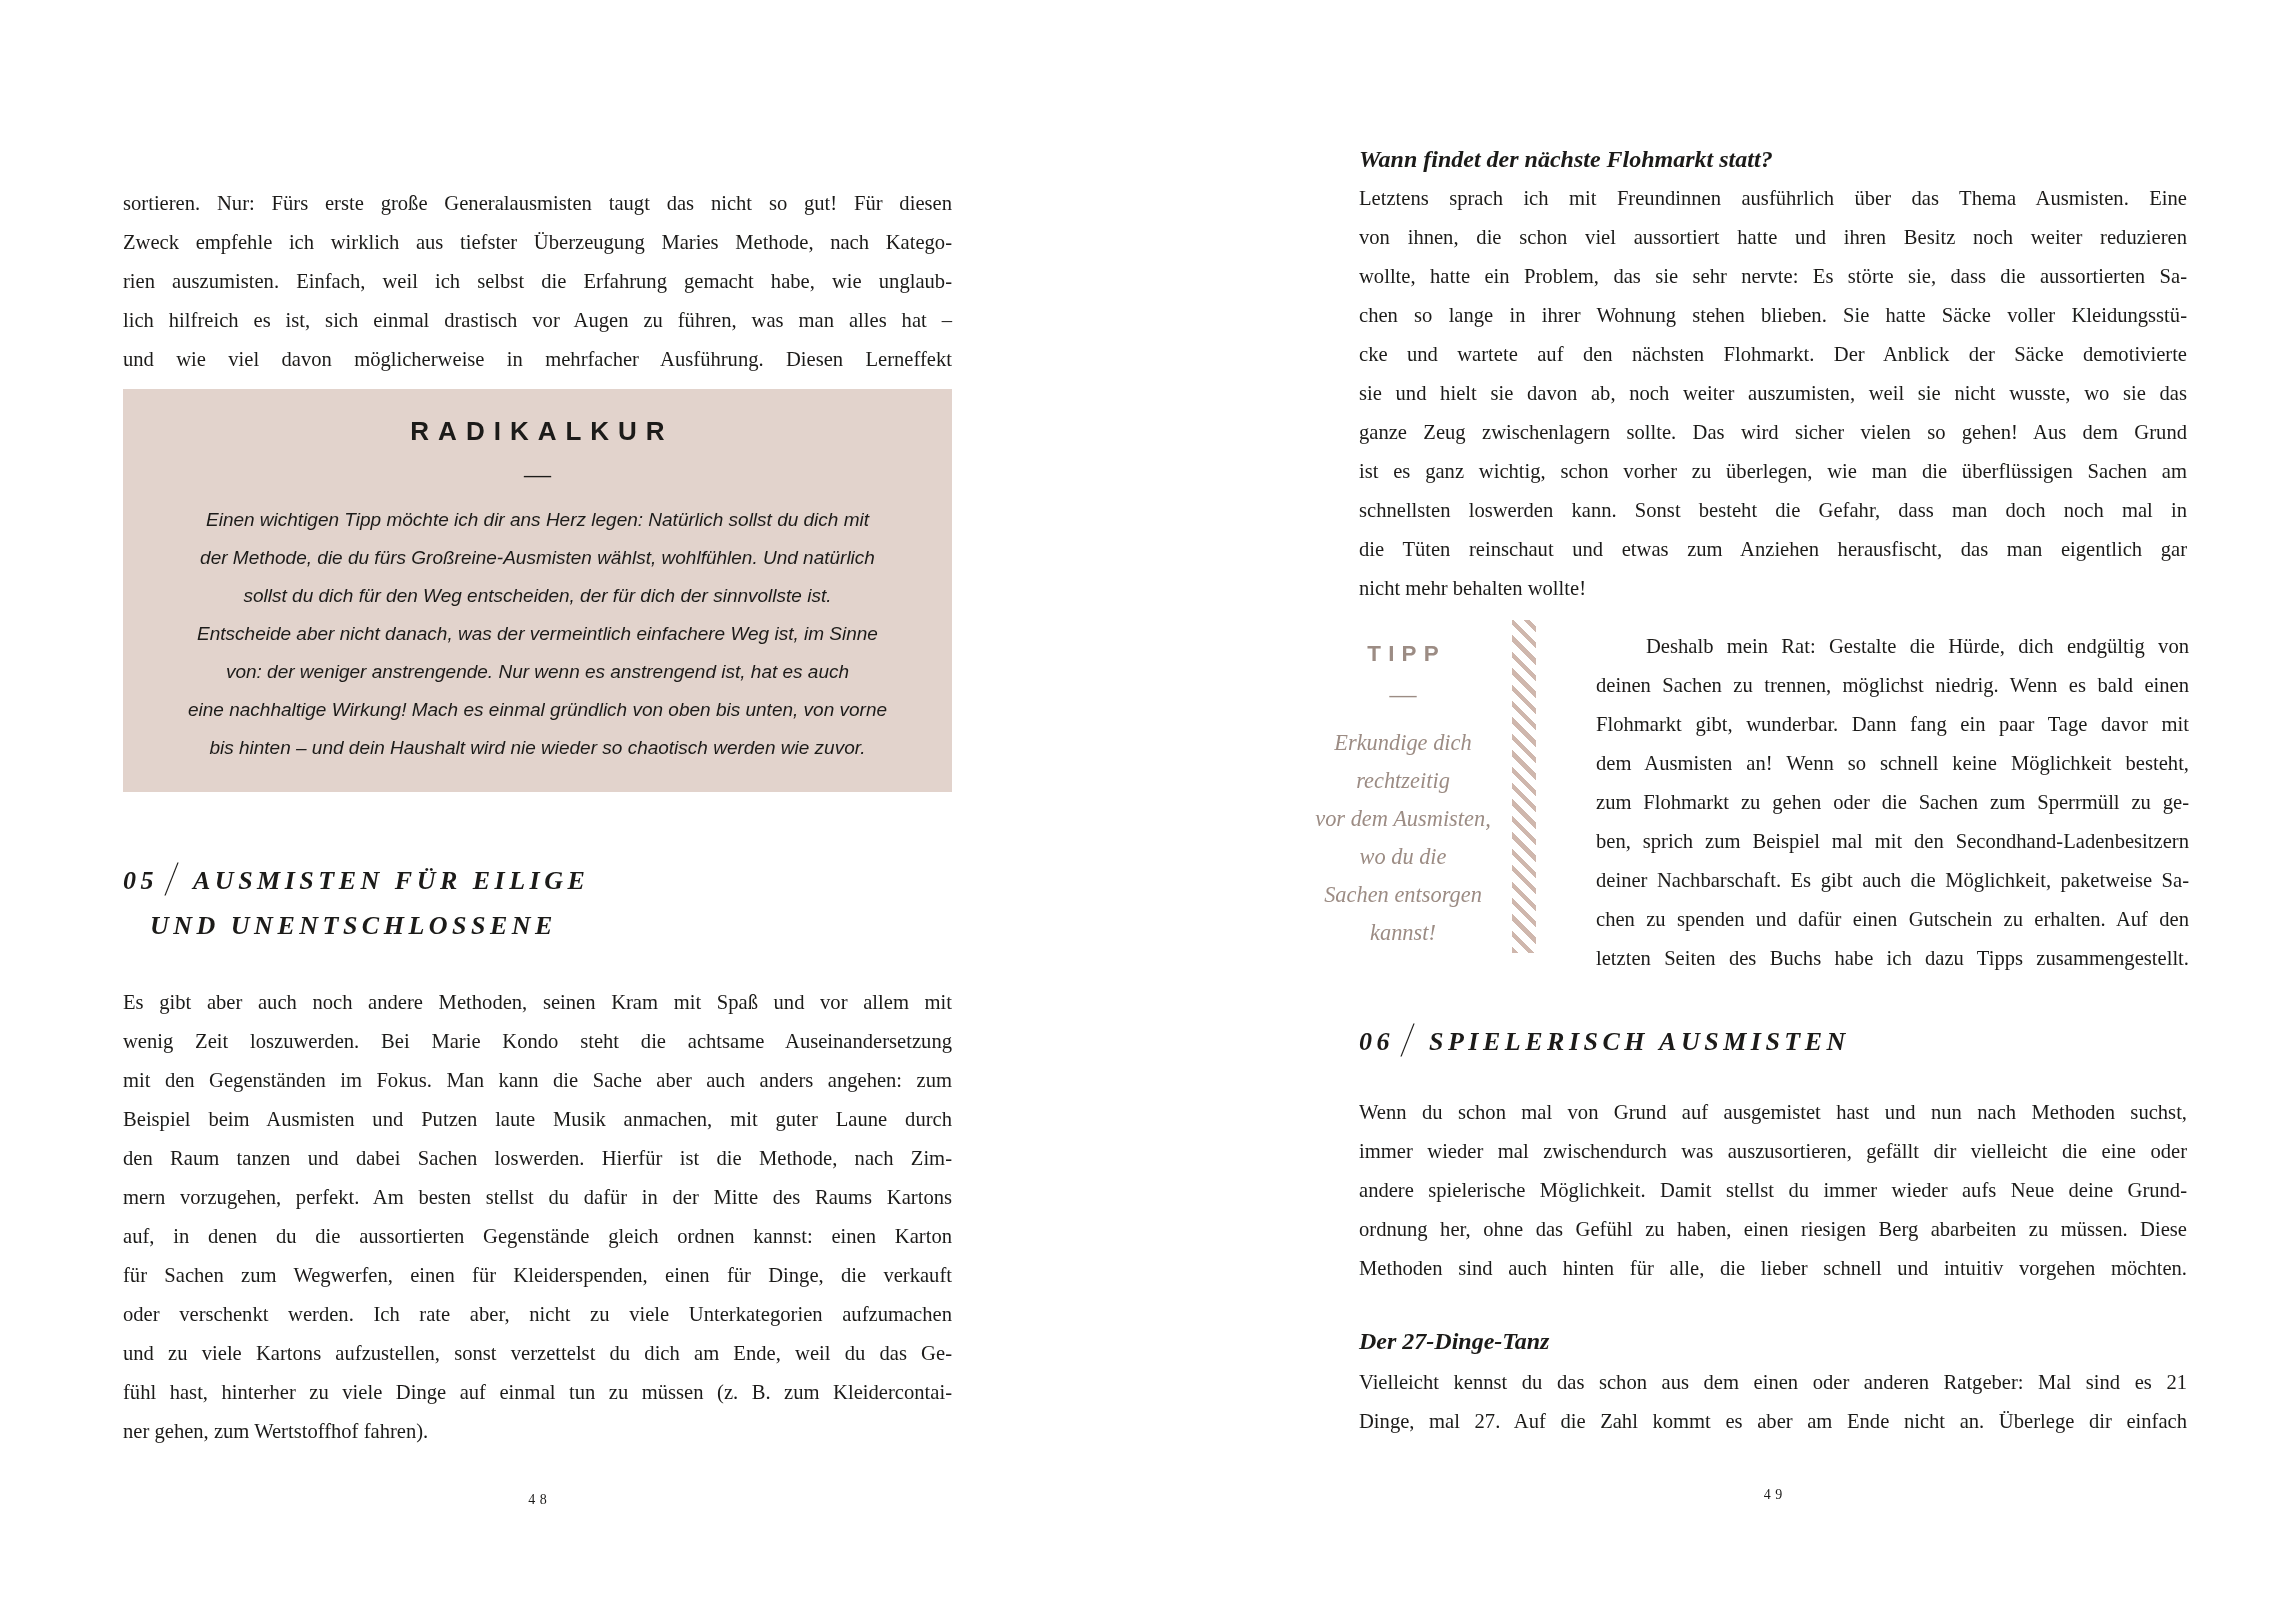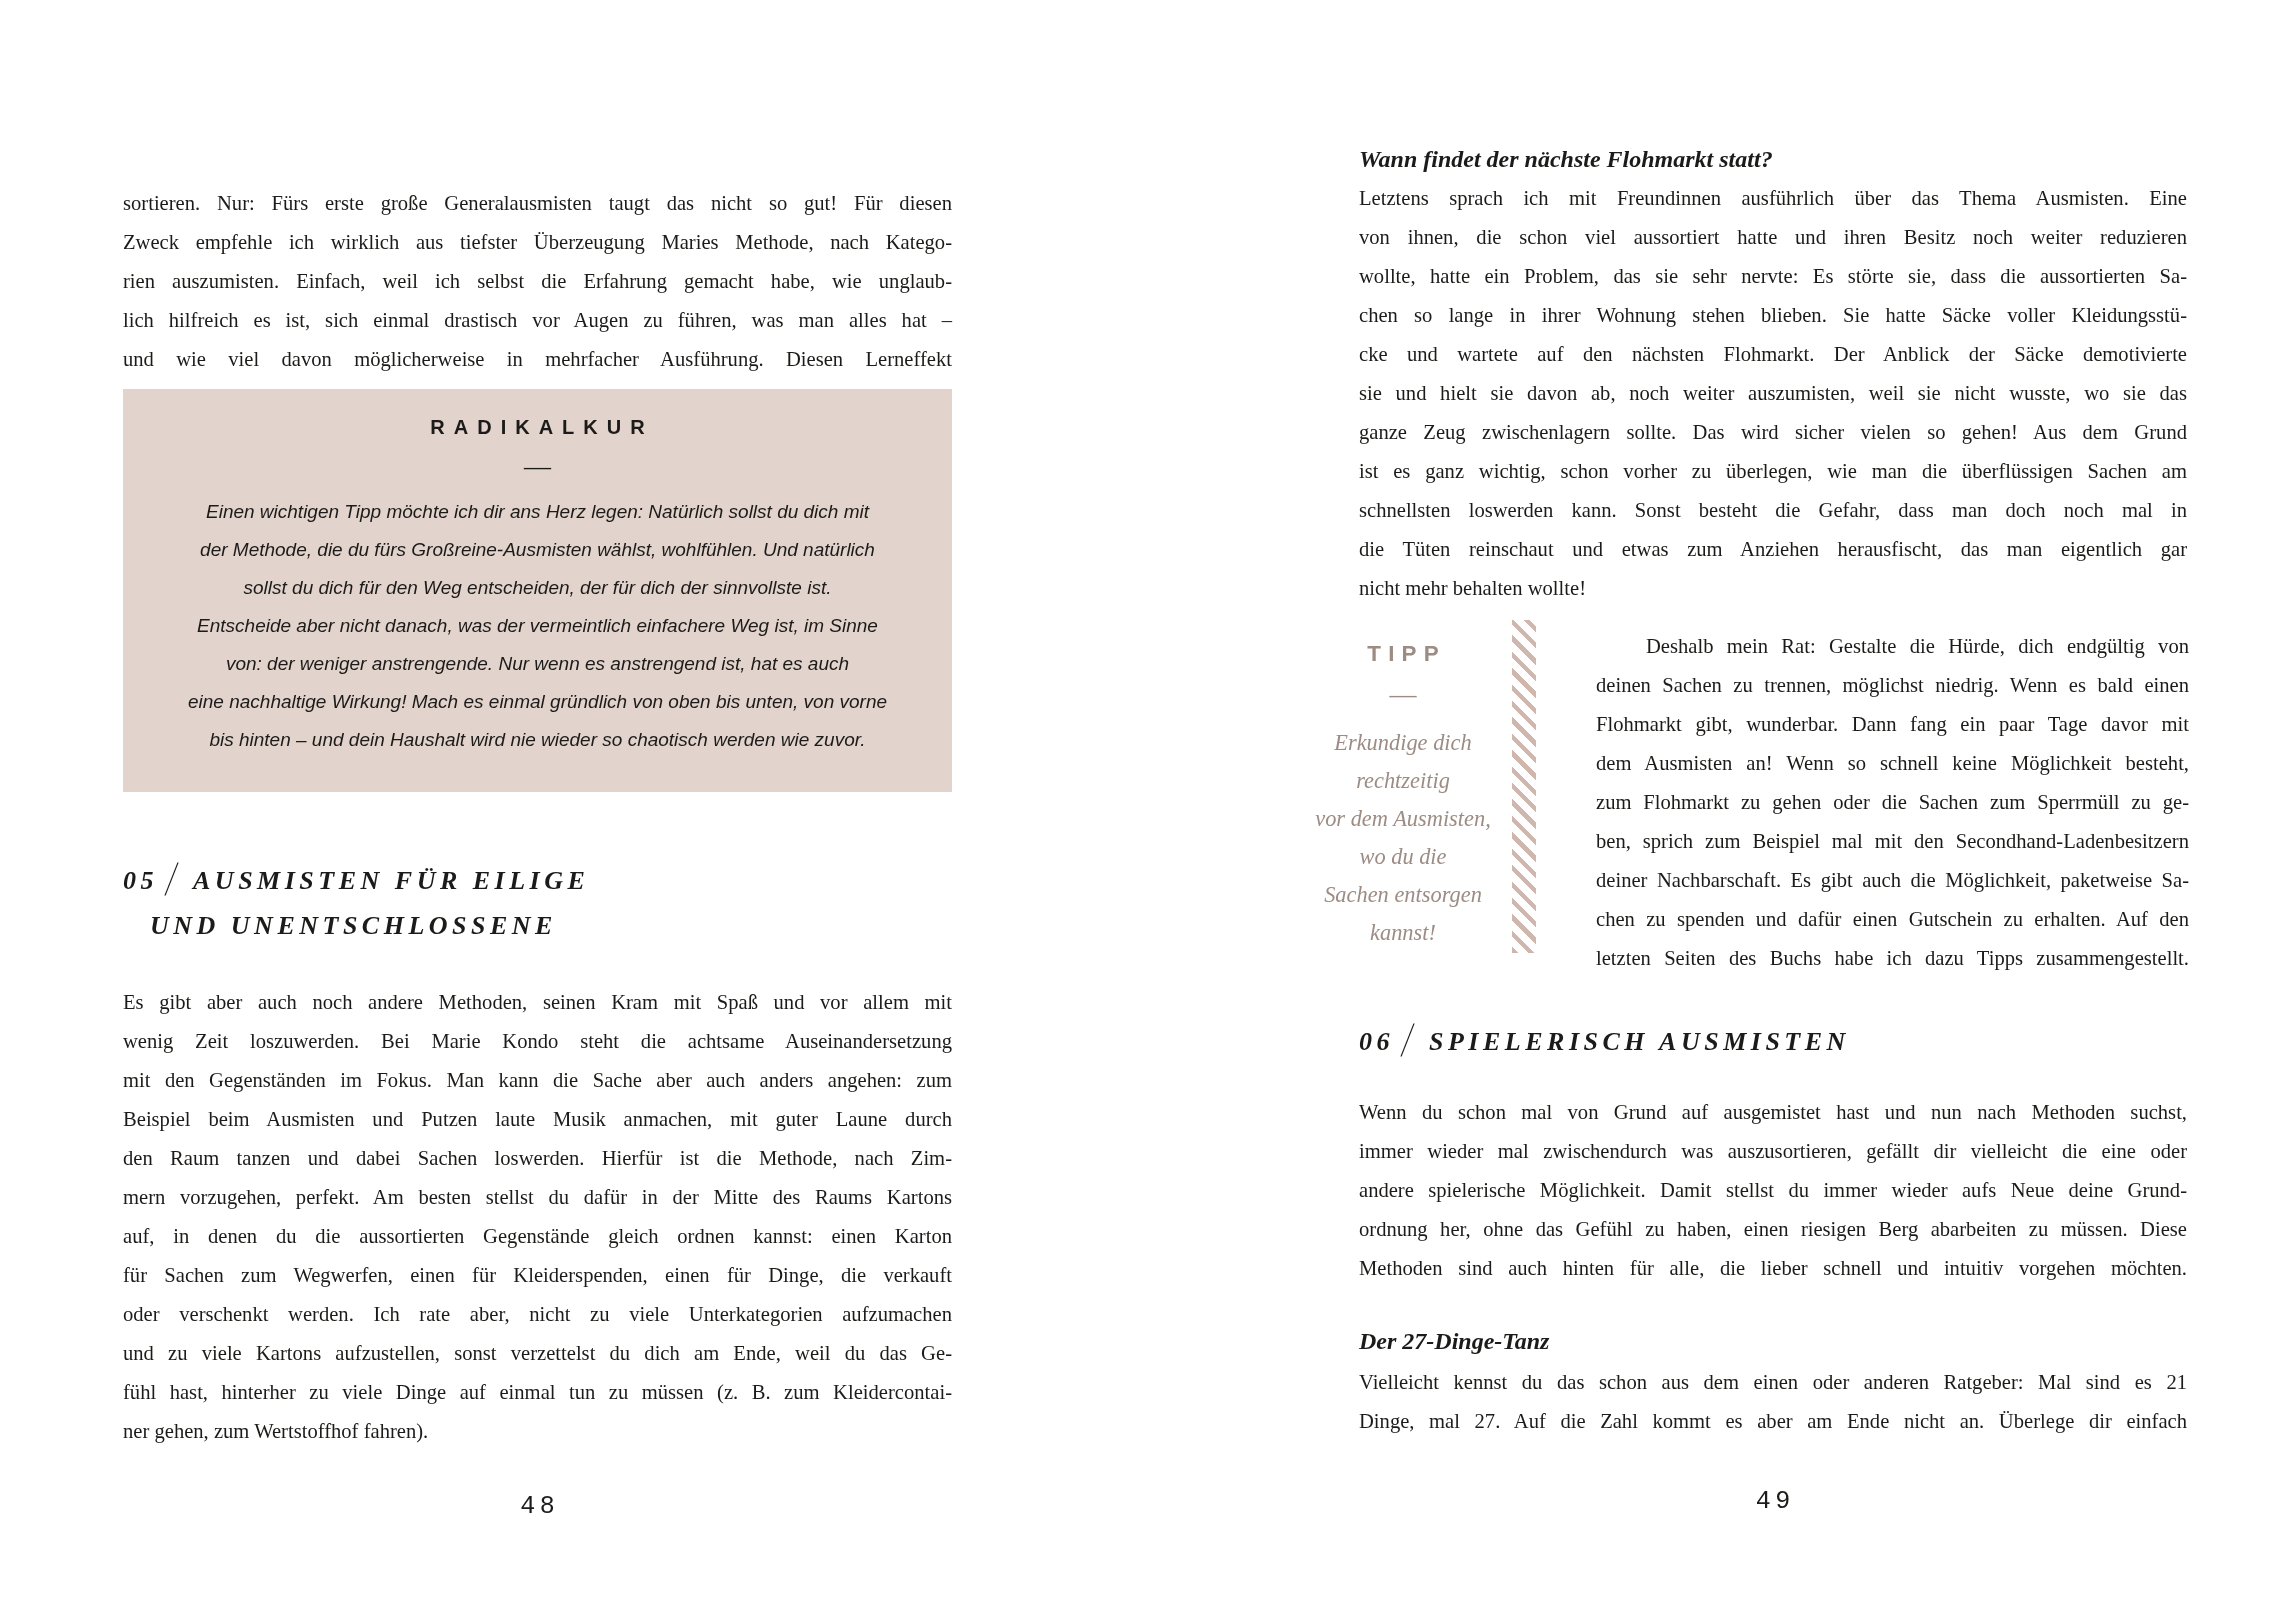--- a/index.html
+++ b/index.html
@@ -23,21 +23,21 @@
   
   .center-lines .ln{text-align:center;}
   
   .callout{
     background:var(--box-bg);
     text-align:center;
     padding-top:27px;
   }
   .box-title{
     font-family:"Liberation Sans", sans-serif;
-    font-weight:700;font-size:20px;letter-spacing:9px;text-indent:9px;
+    font-weight:700;font-size:26px;letter-spacing:9px;text-indent:9px;
   }
   .dash{font-size:27px;line-height:27px;margin-top:14.3px;}
   .box-text{
     margin-top:12.5px;
     font-family:"Liberation Sans", sans-serif;
     font-style:italic;font-size:19px;line-height:38px;
   }
   
   .chapter{
     font-style:italic;font-weight:600;font-size:26px;letter-spacing:4.5px;
@@ -60,22 +60,22 @@
   .tip-dash{color:var(--tip);text-align:center;}
   .tip-text{
     font-style:italic;font-size:22.4px;line-height:38px;color:var(--tip);
   }
   .hatch{
     background:repeating-linear-gradient(45deg,var(--hatch) 0 4.5px,transparent 4.5px 11.6px);
   }
   .tip-para .ln:first-child{text-indent:50px;}
   
   .pagenum{
-    font-family:Liberation Mono, monospace;font-weight:500;
-    font-size:25px;letter-spacing:4.5px;text-indent:4.5px;text-align:center;
+    font-family:Liberation Serif, serif;font-weight:500;
+    font-size:14px;letter-spacing:4.5px;text-indent:4.5px;text-align:center;
   }
 </style>
 </head>
 <body>
 
 <div class="abs" style="left:0;top:0;width:1146px;height:1605px;">
 
   <div class="abs para last-left" style="left:123px;top:140px;width:829px;margin-top:44px;">
       <div class="ln">sortieren. Nur: Fürs erste große Generalausmisten taugt das nicht so gut! Für diesen</div>
       <div class="ln">Zweck empfehle ich wirklich aus tiefster Überzeugung Maries Methode, nach Katego-</div>

